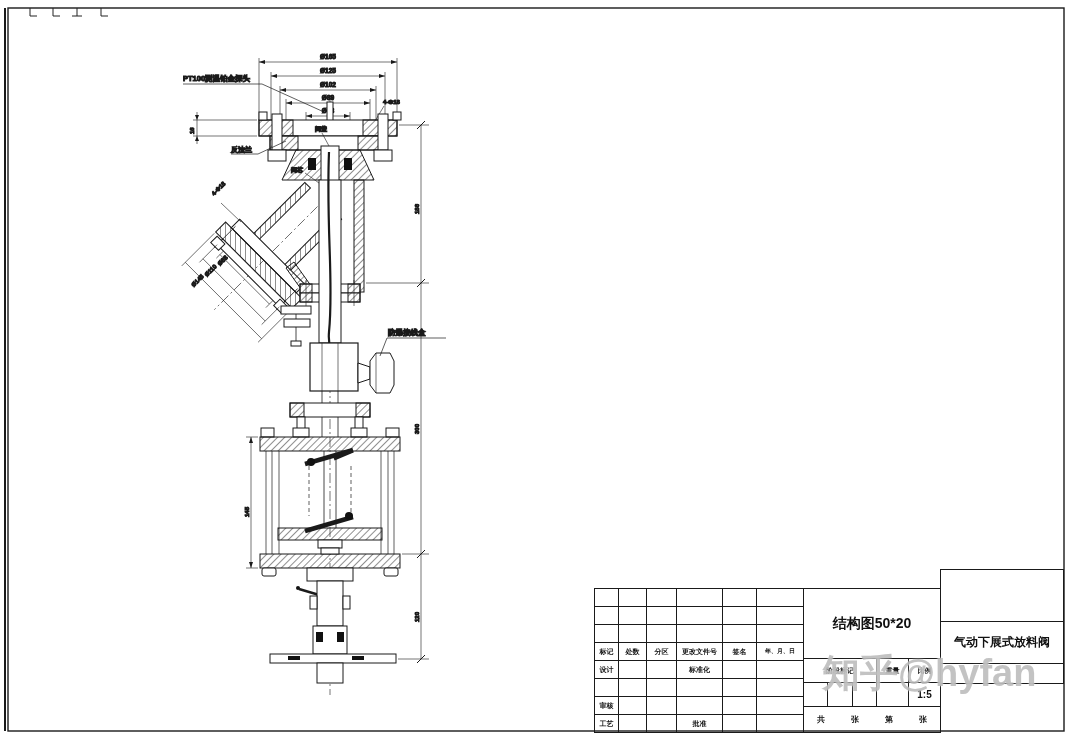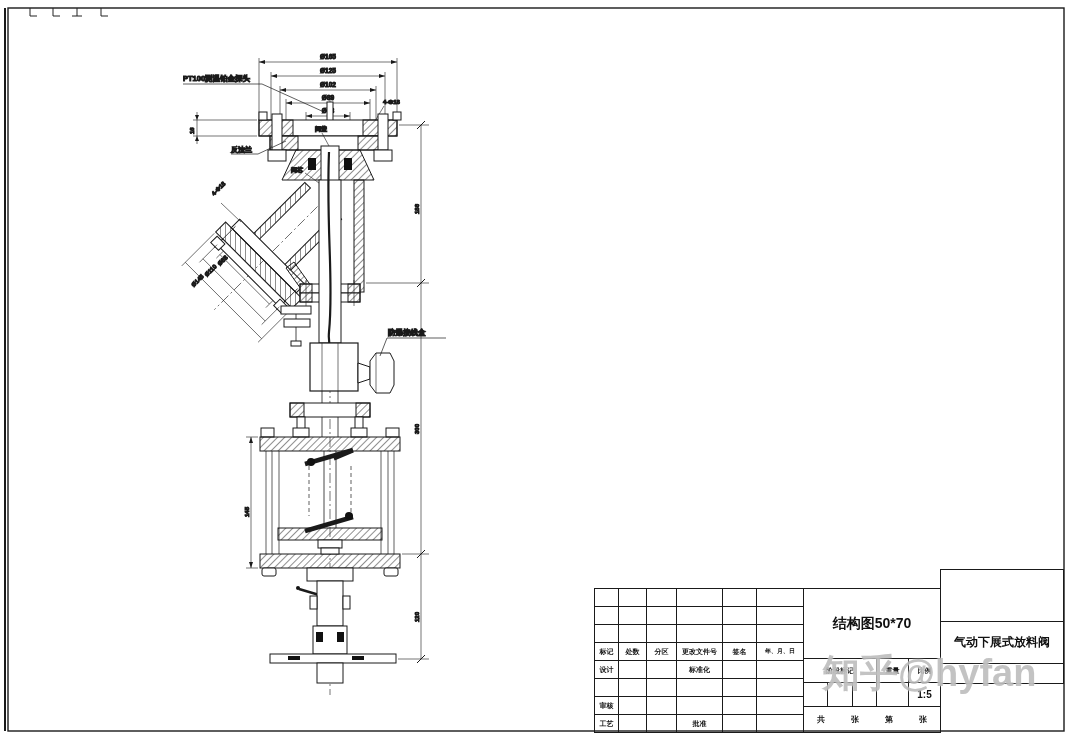--- a/index.html
+++ b/index.html
@@ -373,21 +373,21 @@
   <colgroup>
       <col style="width:24px">
       <col style="width:25px">
       <col style="width:24px">
       <col style="width:32px">
       <col style="width:16px">
       <col style="width:16px">
     </colgroup>
   <tbody>
       <tr style="height:70px">
-        <td colspan="6" class="bigcell">结构图50*70</td>
+        <td colspan="6" class="bigcell">结构图50*20</td>
       </tr>
   <tr style="height:24px">
     <td colspan="3">阶段标记</td>
     <td>重量</td>
     <td colspan="2">比例</td>
   </tr>
   <tr style="height:24px">
     <td></td>
         <td></td>
         <td></td>

